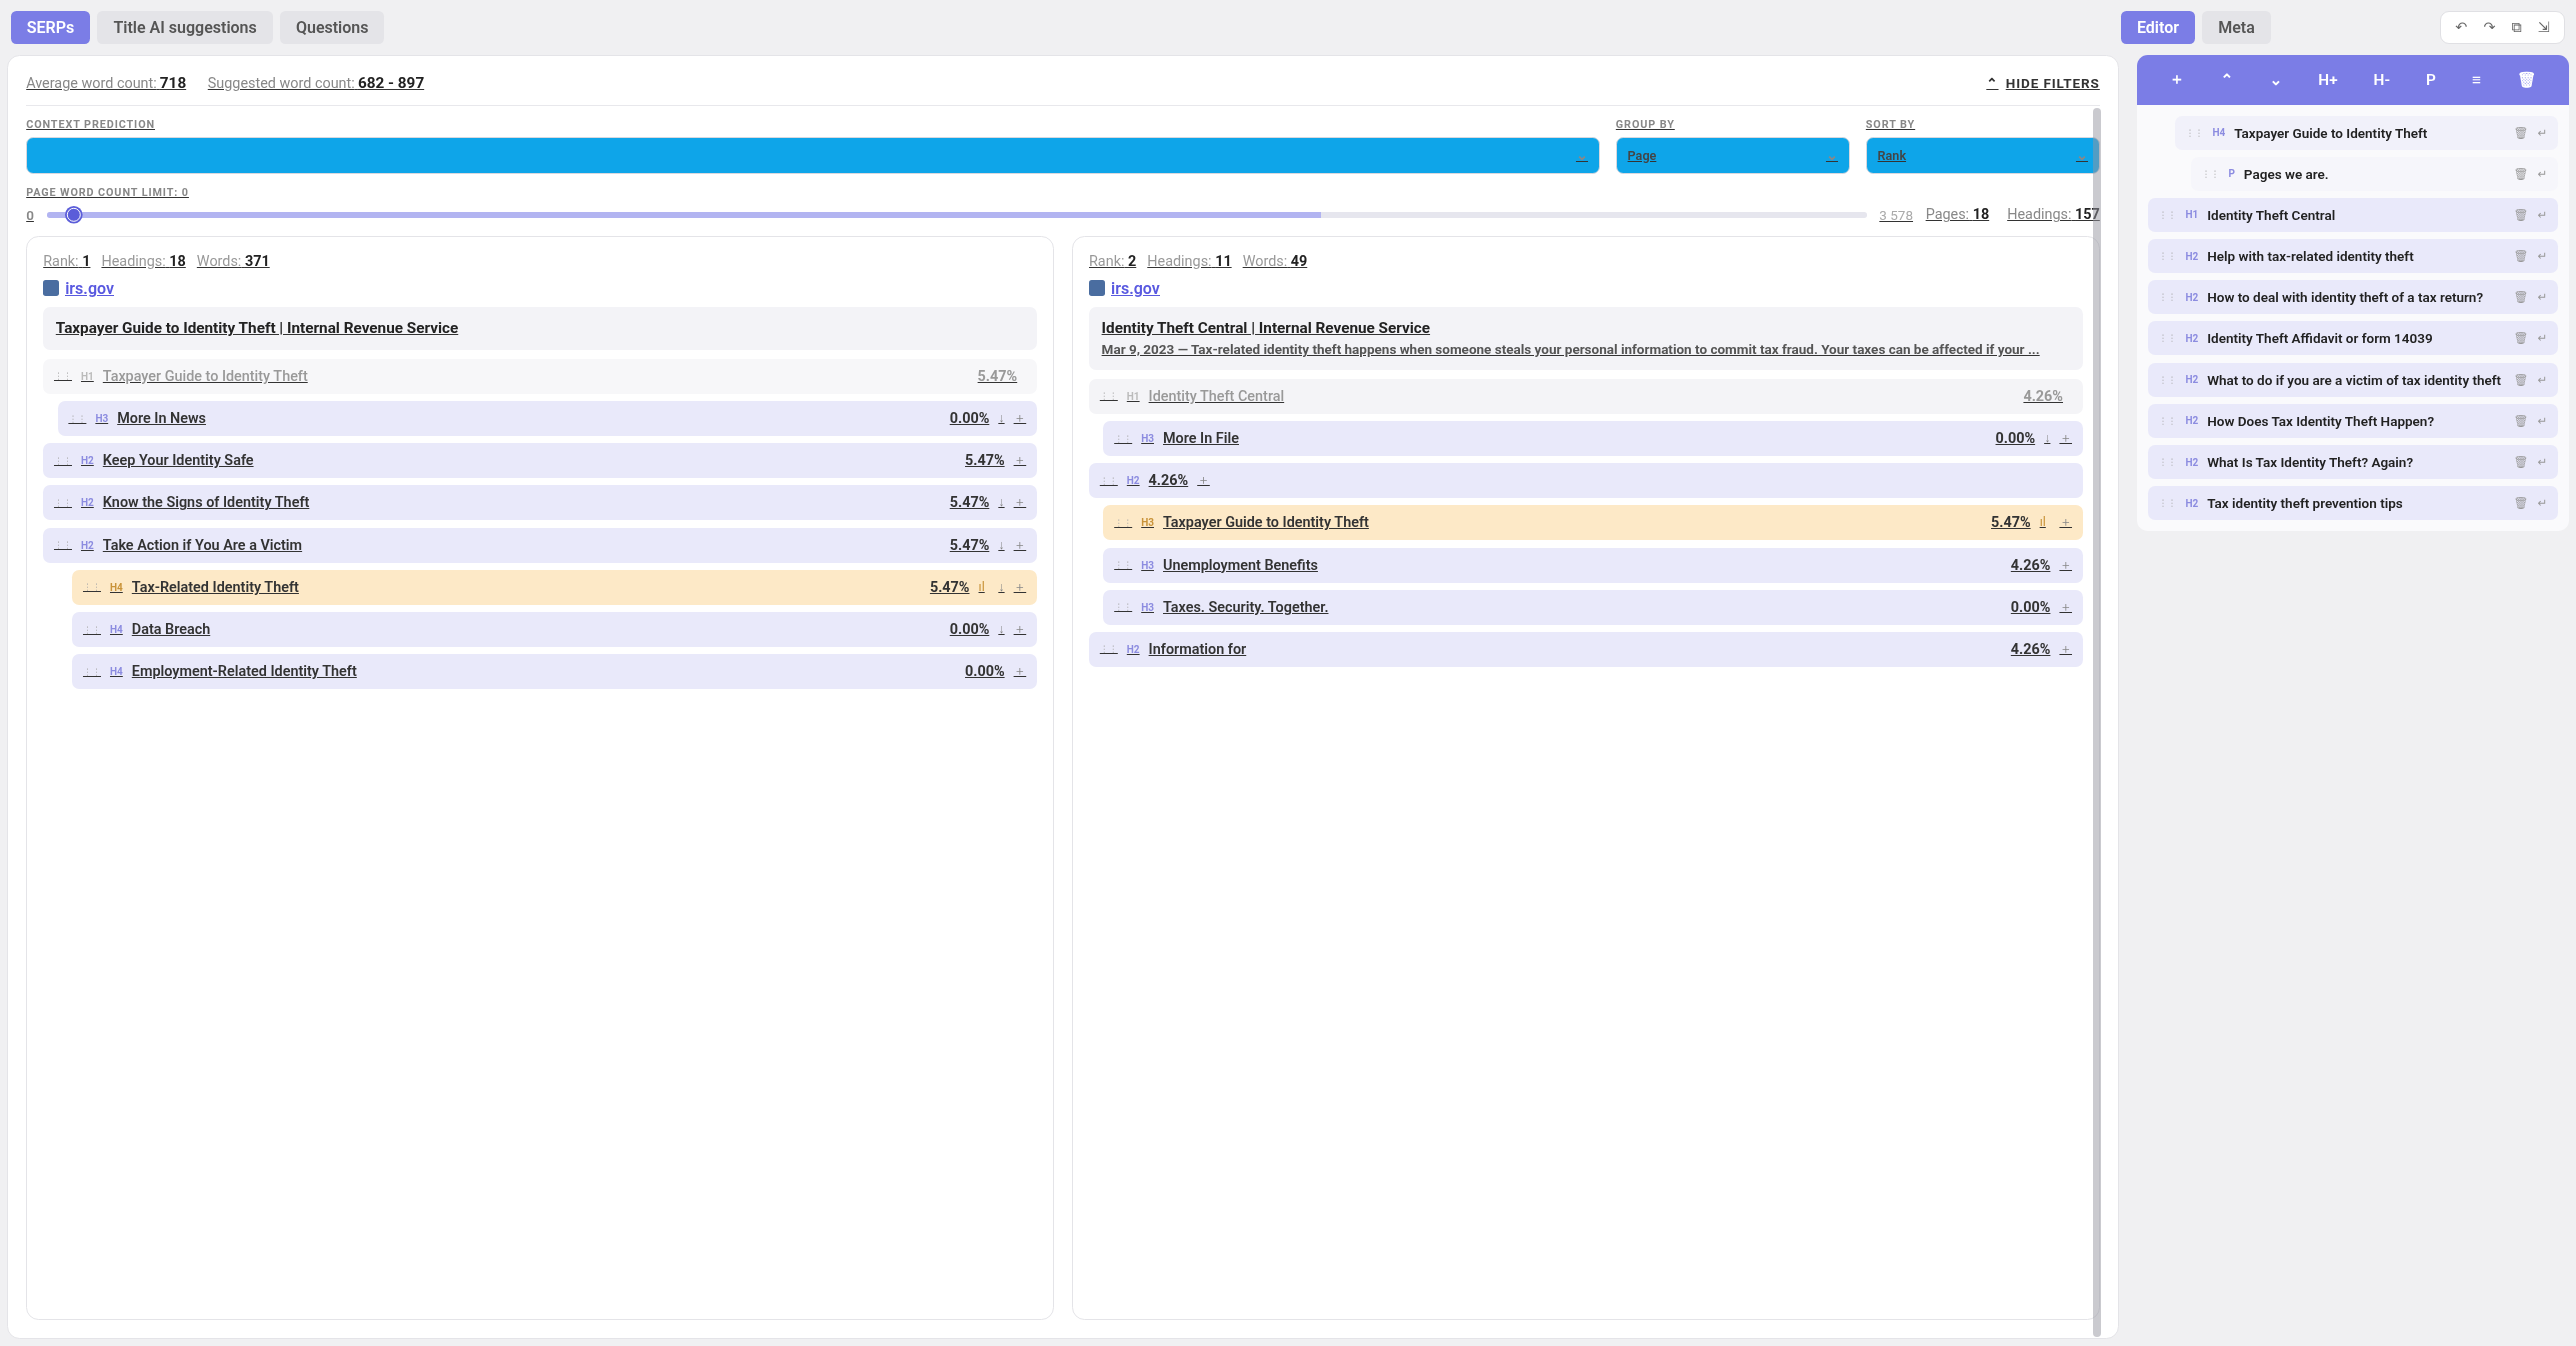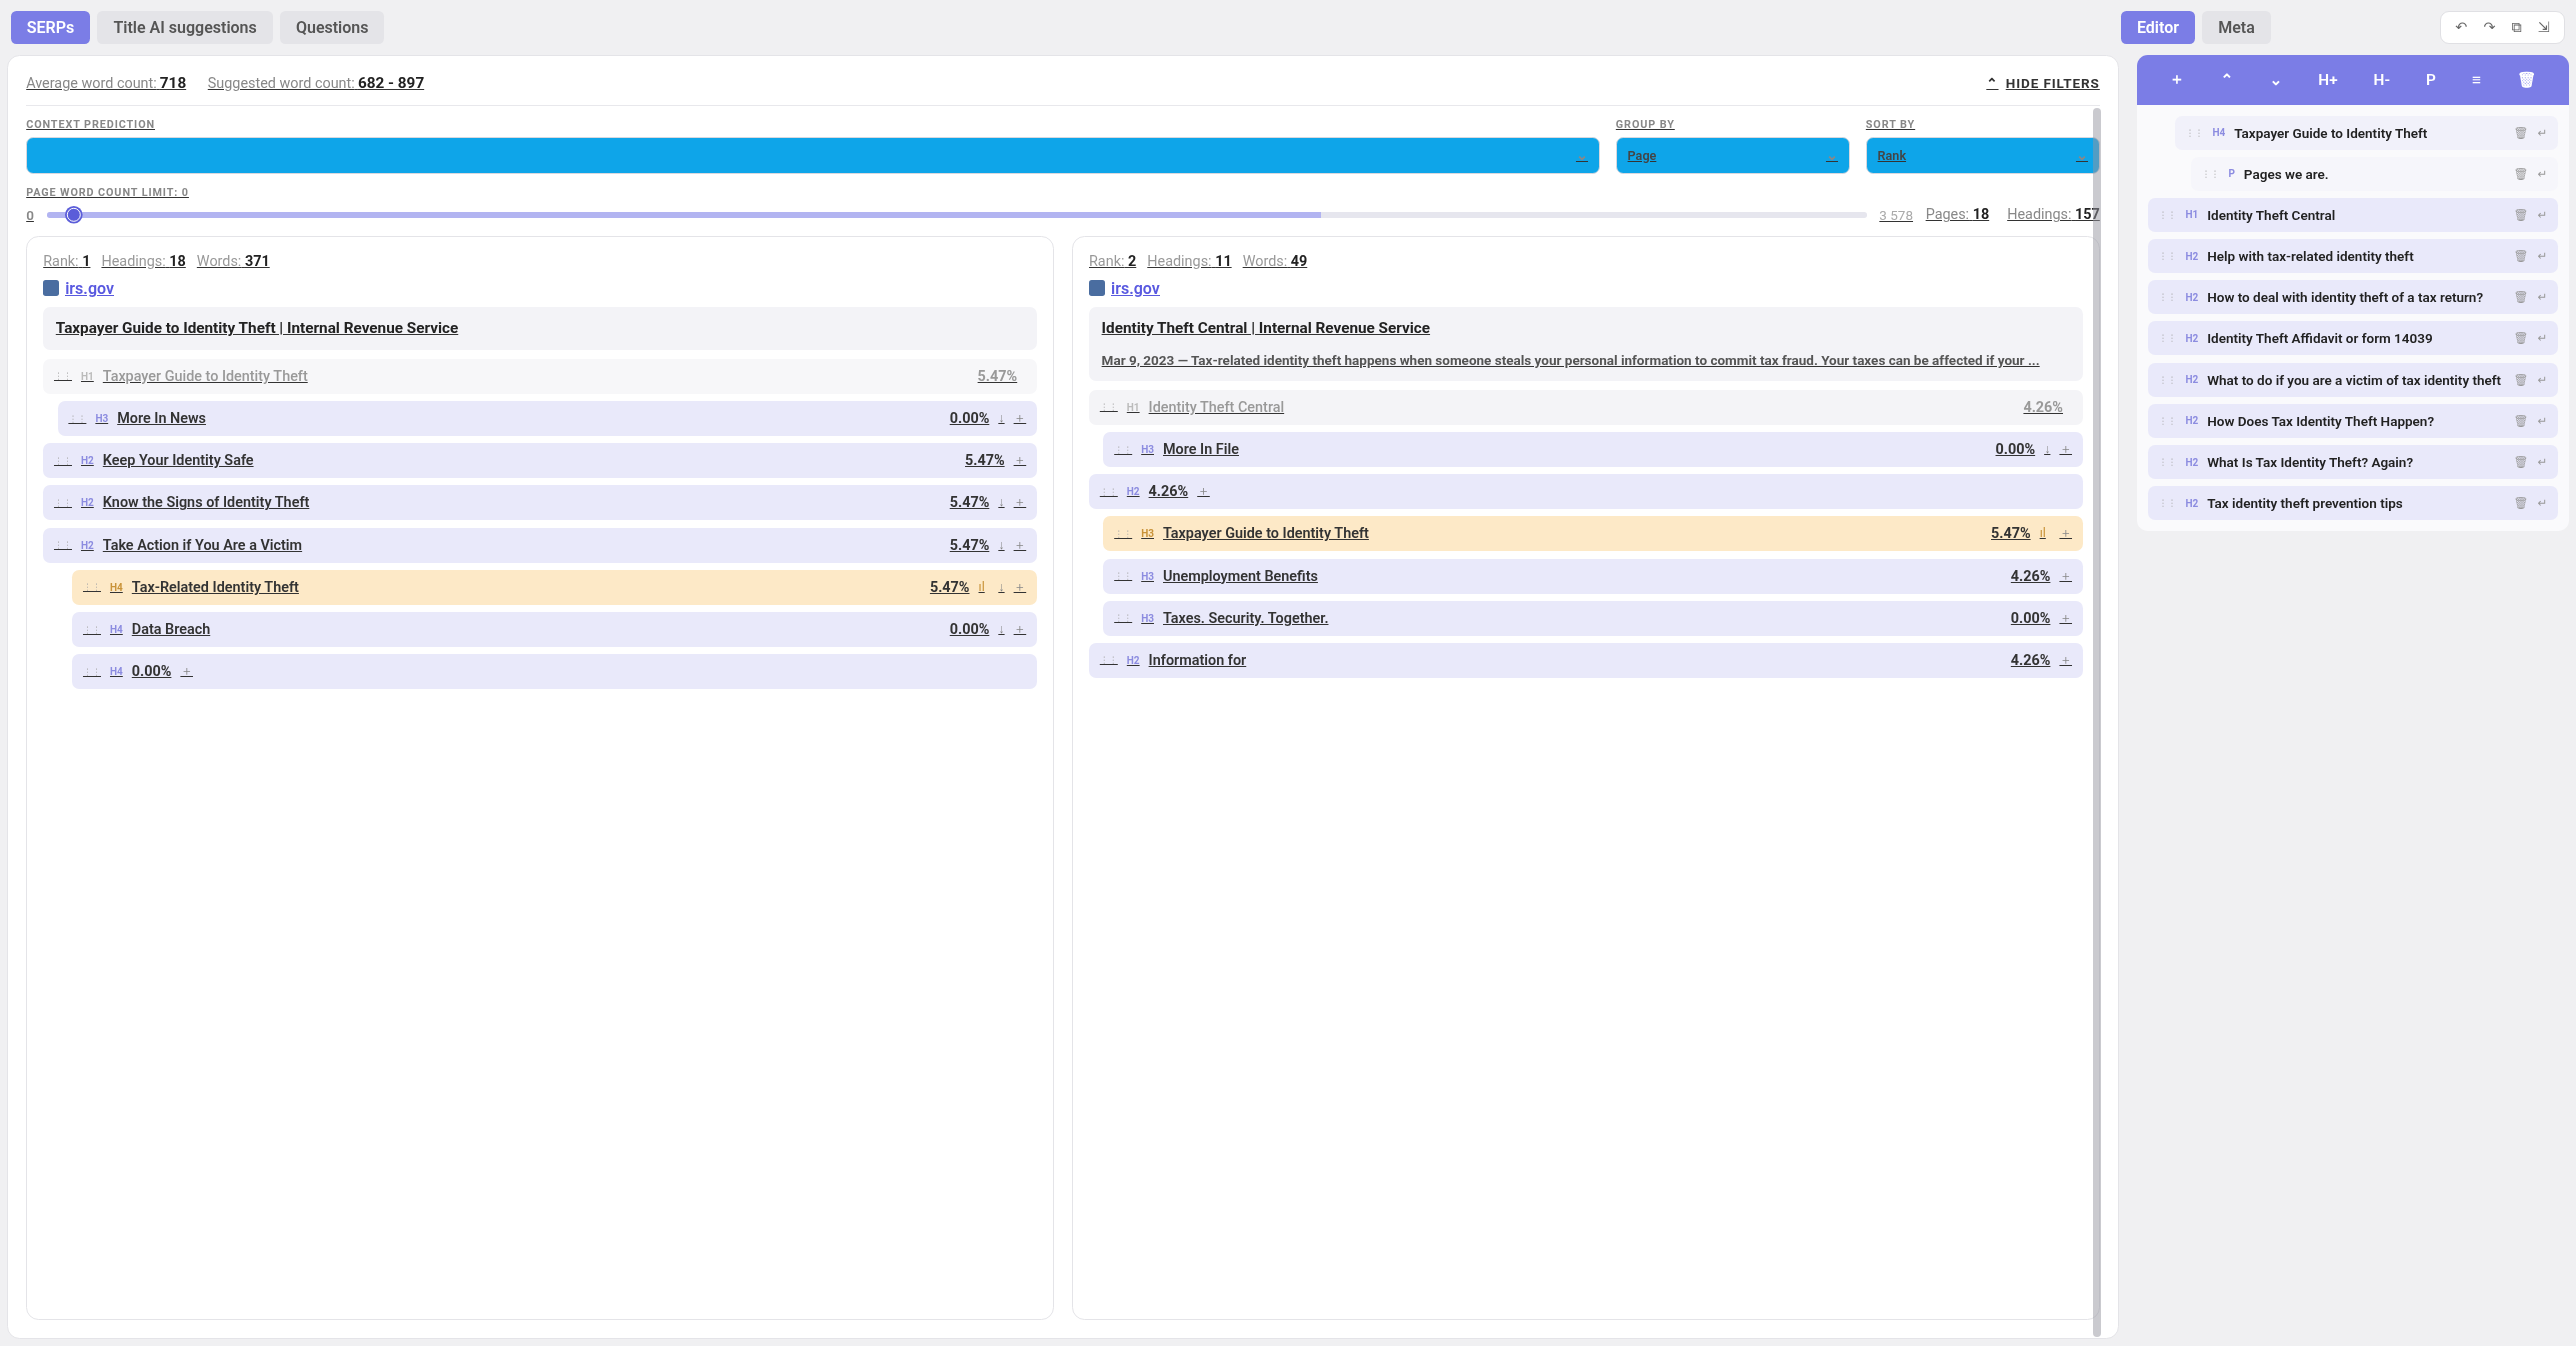--- a/index.html
+++ b/index.html
@@ -151,21 +151,21 @@
 }
 .serp-title-box {
   background: #f3f3f7;
   border-radius: 7.2px;
   padding: 10.8px 12.6px;
   font-weight: 700;
   font-size: 15.3px;
   line-height: 1.4;
   color: #222;
 }
-.serp-snippet { color: #555; font-size: 13.5px; line-height: 1.4; margin-top: 12px; }
+.serp-snippet { color: #555; font-size: 13.5px; line-height: 1.4; margin-top: 1px; }
 
 .heading-list { display: flex; flex-direction: column; gap: 7.2px; }
 .hrow {
   display: flex;
   align-items: center;
   padding: 9px 10.8px;
   border-radius: 7.2px;
   gap: 9px;
   font-size: 14.4px;
   position: relative;
@@ -383,20 +383,21 @@
                 <span class="htext">Data Breach</span>
                 <span class="hpct">0.00%</span>
                 <span class="hicons">
                   <span>↓</span>
                   <span>＋</span>
                 </span>
               </div>
               <div class="hrow h4">
                 <span class="hdrag">⋮⋮</span>
                 <span class="hlevel">H4</span>
+                <span class="htext">Employment-Related Identity Theft</span>
                 <span class="hpct">0.00%</span>
                 <span class="hicons">
                   <span>＋</span>
                 </span>
               </div>
             </div>
           </div>
           <div class="serp-card">
             <div class="serp-meta">
               <span><span class="lbl">Rank:</span> <span class="val">2</span></span>

